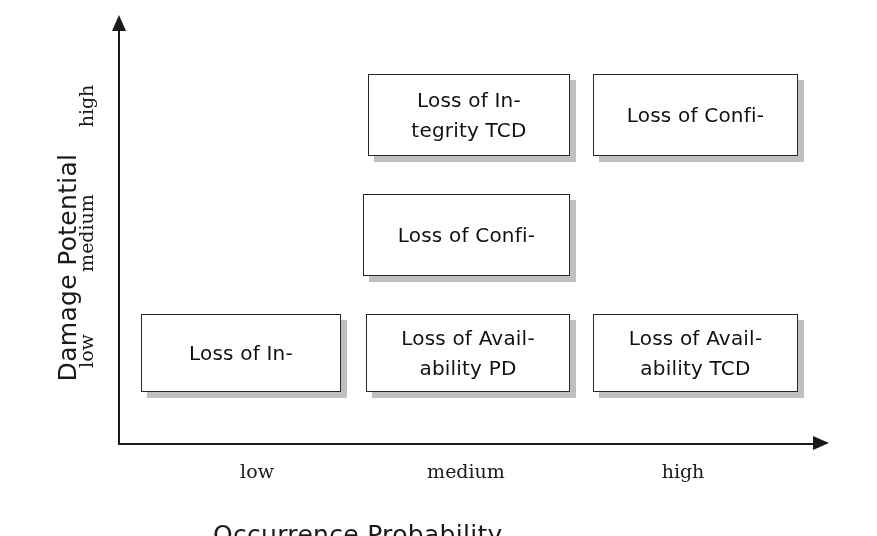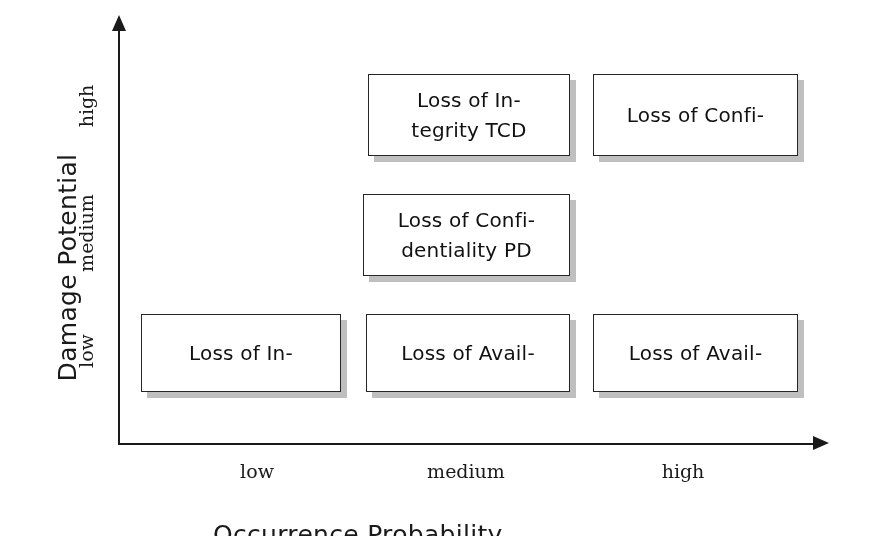--- a/index.html
+++ b/index.html
@@ -160,28 +160,29 @@
     <span class="line1">Loss of In-</span>
     <span class="line2">tegrity TCD</span>
   </div>
 
   <div class="risk-box" id="box-confidentiality-tcd">
     <span class="line1">Loss of Confi-</span>
   </div>
 
   <div class="risk-box" id="box-confidentiality-pd">
     <span class="line1">Loss of Confi-</span>
-    <span class="line2">dentiality PD</span>
   </div>
 
   <div class="risk-box" id="box-integrity-pd">
     <span class="line1">Loss of In-</span>
   </div>
 
   <div class="risk-box" id="box-availability-pd">
     <span class="line1">Loss of Avail-</span>
+    <span class="line2">ability PD</span>
   </div>
 
   <div class="risk-box" id="box-availability-tcd">
     <span class="line1">Loss of Avail-</span>
+    <span class="line2">ability TCD</span>
   </div>
 
 </div>
 
 </body></html>

